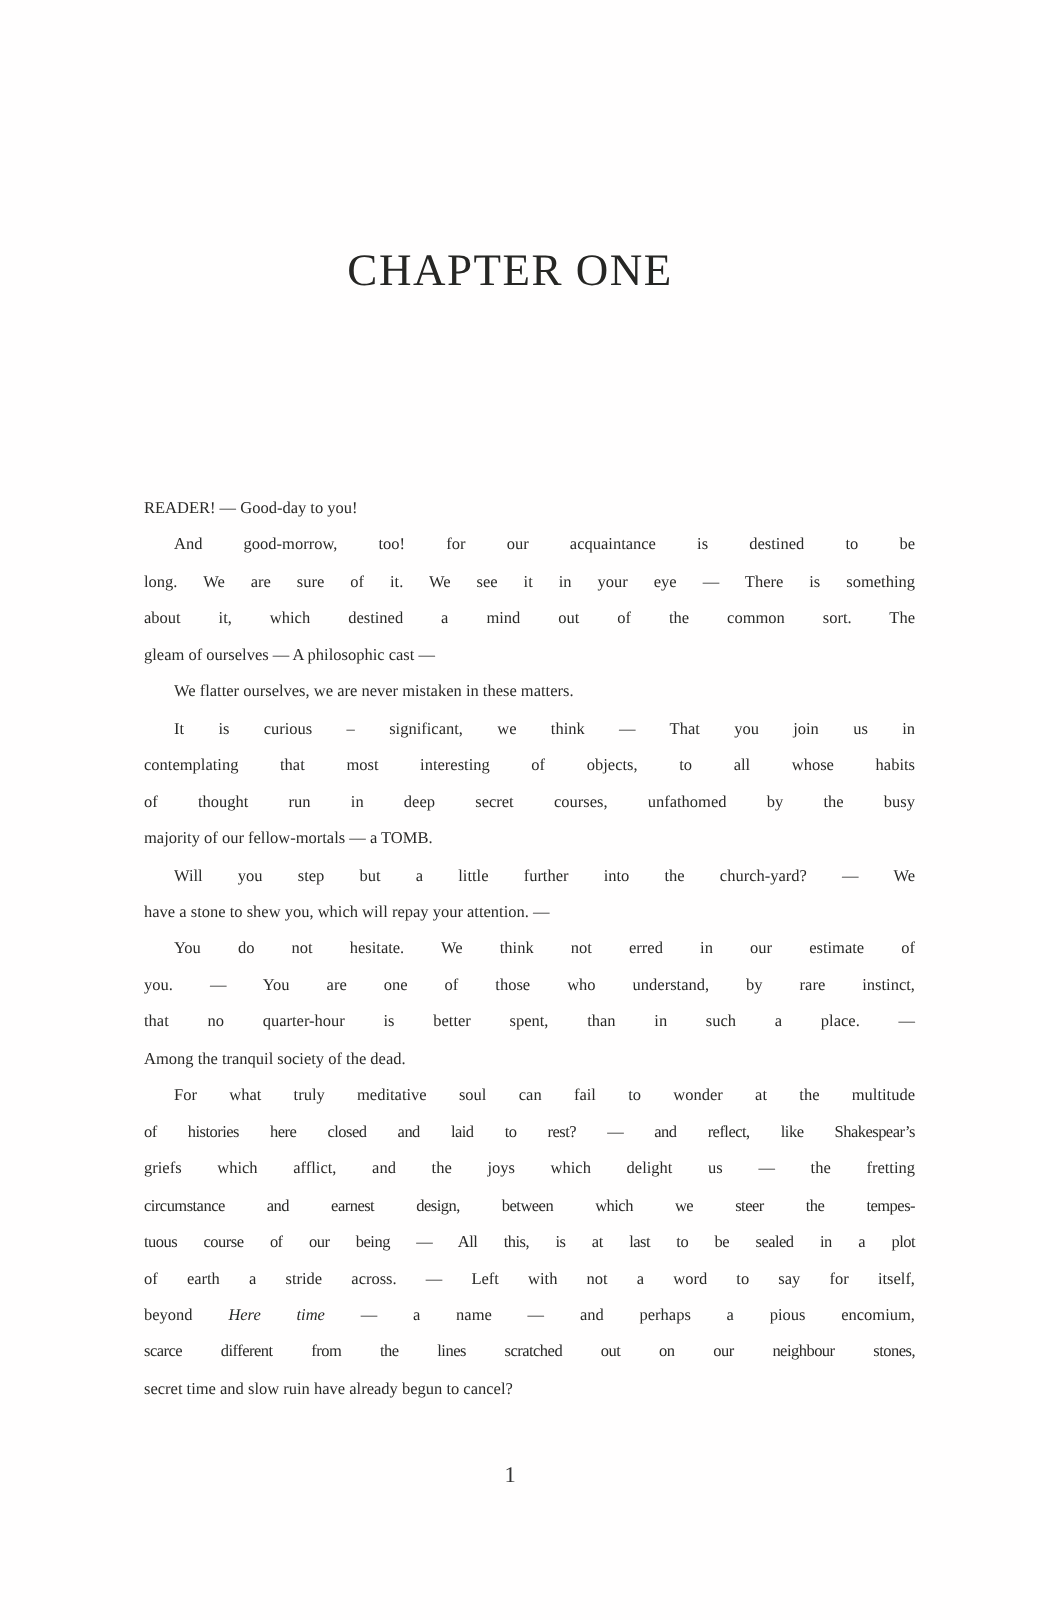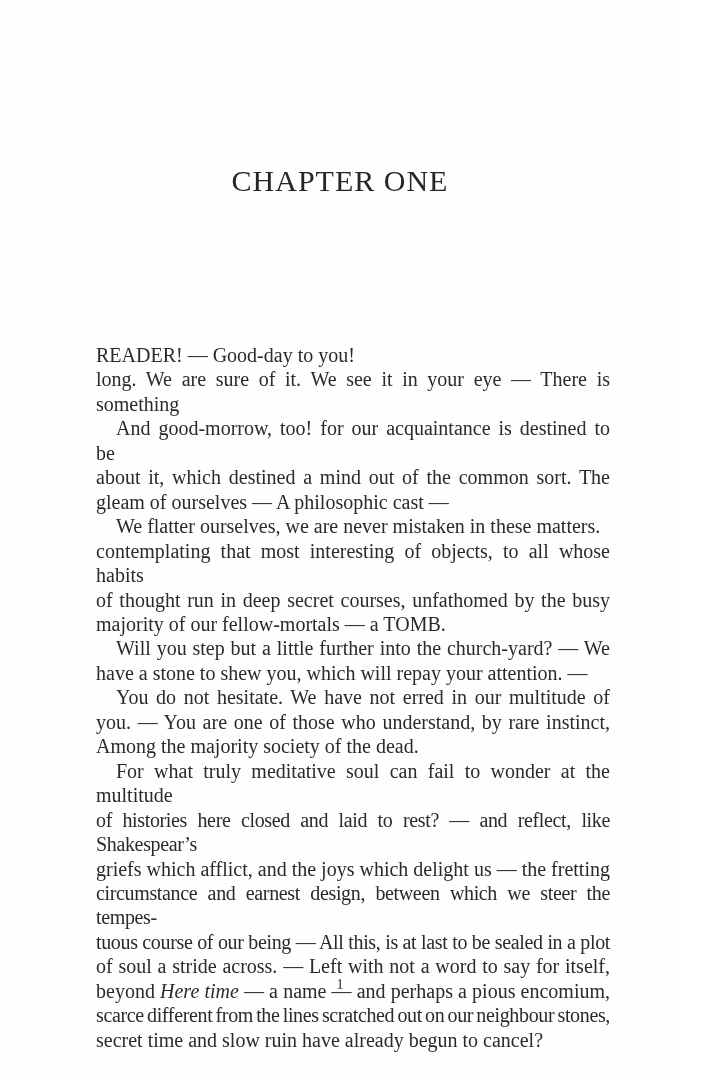--- a/index.html
+++ b/index.html
@@ -25,23 +25,22 @@
     font-size: 30px;
     letter-spacing: 1px;
     font-weight: normal;
     color: #262624;
   }
   .body-text {
     position: absolute;
     left: 96px;
     top: 327px;
     width: 514px;
-    font-size: 20px;
+    font-size: 11px;
     line-height: 24.45px;
-    margin-top: 16px;
   }
   .paragraph { margin: 0; padding: 0; }
   .line {
     min-height: 24.45px;
   }
   .justify {
     text-align: justify;
     text-align-last: justify;
   }
   .indent {
@@ -69,54 +68,56 @@
 
   <div class="chapter-title">CHAPTER ONE</div>
 
   <div class="body-text">
 
     <div class="paragraph">
       <div class="line">READER! — Good-day to you!</div>
     </div>
 
     <div class="paragraph">
+      <div class="line justify indent">And good-morrow, too! for our acquaintance is destined to be</div>
       <div class="line justify">long. We are sure of it. We see it in your eye — There is something</div>
-      <div class="line justify indent">And good-morrow, too! for our acquaintance is destined to be</div>
       <div class="line justify">about it, which destined a mind out of the common sort. The</div>
       <div class="line">gleam of ourselves — A philosophic cast —</div>
     </div>
 
     <div class="paragraph">
       <div class="line indent">We flatter ourselves, we are never mistaken in these matters.</div>
     </div>
 
     <div class="paragraph">
+      <div class="line justify indent">It is curious – significant, we think — That you join us in</div>
       <div class="line justify">contemplating that most interesting of objects, to all whose habits</div>
       <div class="line justify">of thought run in deep secret courses, unfathomed by the busy</div>
       <div class="line">majority of our fellow-mortals — a TOMB.</div>
     </div>
 
     <div class="paragraph">
       <div class="line justify indent">Will you step but a little further into the church-yard? — We</div>
       <div class="line">have a stone to shew you, which will repay your attention. —</div>
     </div>
 
     <div class="paragraph">
-      <div class="line justify indent">You do not hesitate. We have not erred in our multitude of</div>
+      <div class="line justify indent">You do not hesitate. We think not erred in our estimate of</div>
       <div class="line justify">you. — You are one of those who understand, by rare instinct,</div>
-      <div class="line">Among the majority society of the dead.</div>
+      <div class="line justify">that no quarter-hour is better spent, than in such a place. —</div>
+      <div class="line">Among the tranquil society of the dead.</div>
     </div>
 
     <div class="paragraph">
       <div class="line justify indent">For what truly meditative soul can fail to wonder at the multitude</div>
       <div class="line justify tight">of histories here closed and laid to rest? — and reflect, like Shakespear’s</div>
       <div class="line justify">griefs which afflict, and the joys which delight us — the fretting</div>
       <div class="line justify tight">circumstance and earnest design, between which we steer the tempes-</div>
       <div class="line justify tight">tuous course of our being — All this, is at last to be sealed in a plot</div>
-      <div class="line justify">of soul a stride across. — Left with not a word to say for itself,</div>
+      <div class="line justify">of earth a stride across. — Left with not a word to say for itself,</div>
       <div class="line justify">
         <span>beyond </span><span class="italic">Here time</span><span> — a name — and perhaps a pious encomium,</span>
       </div>
       <div class="line justify tight">scarce different from the lines scratched out on our neighbour stones,</div>
       <div class="line">secret time and slow ruin have already begun to cancel?</div>
     </div>
 
   </div>
 
   <div class="page-number">1</div>

